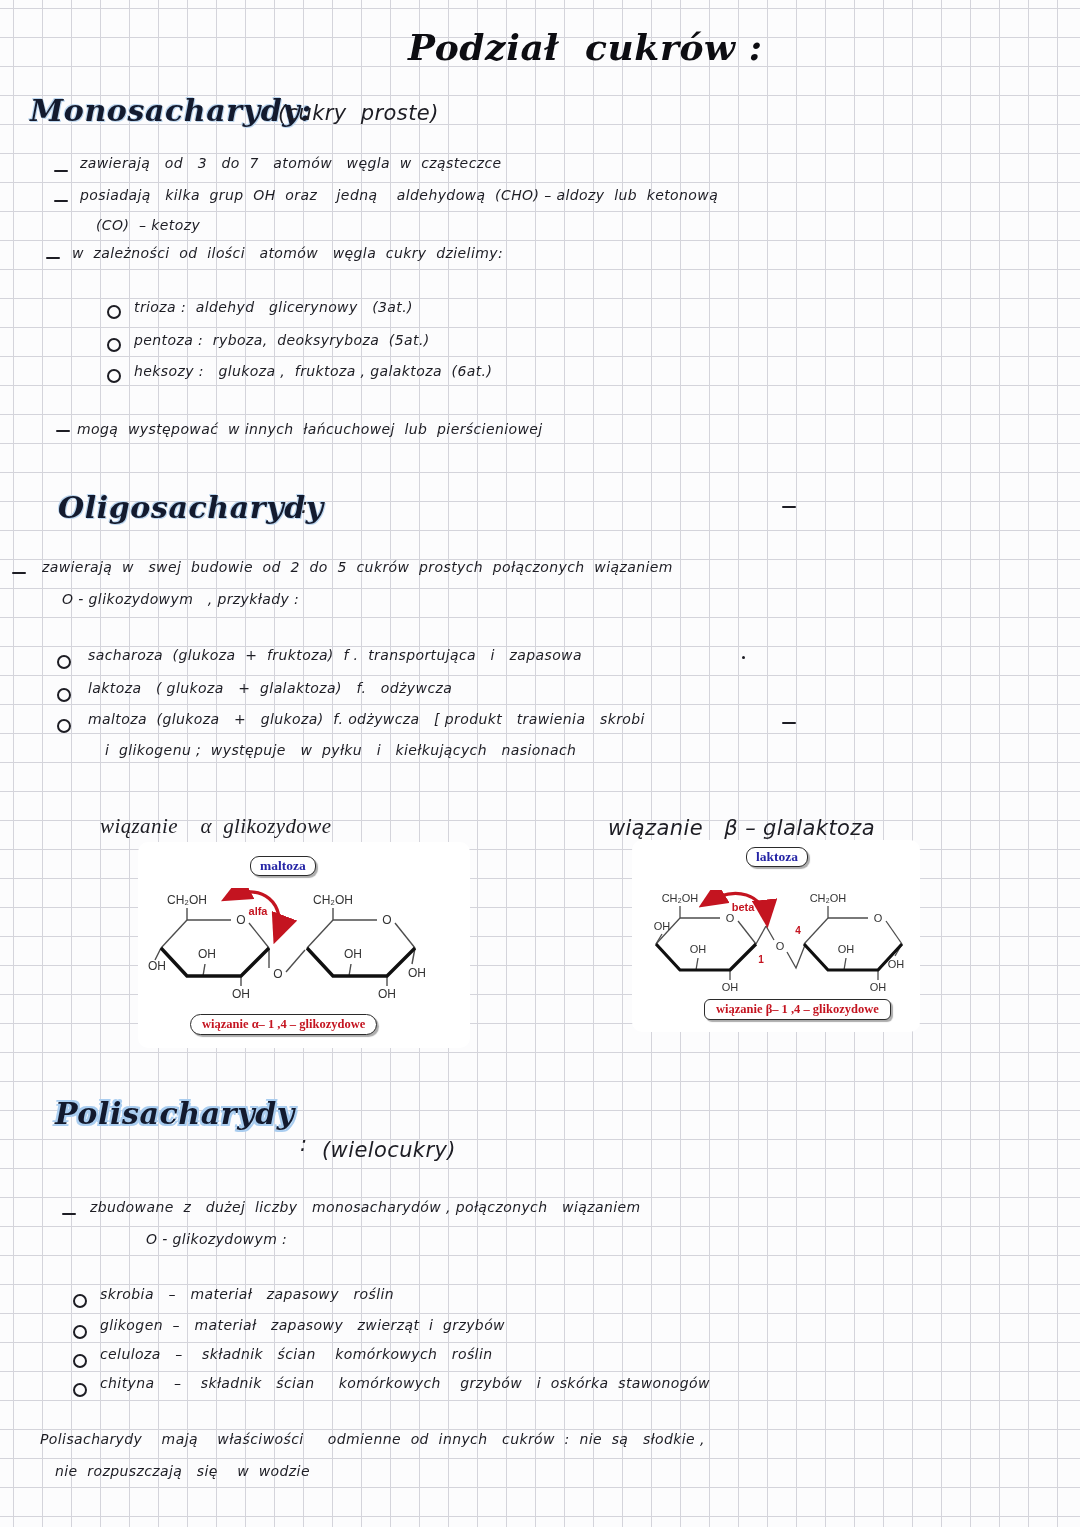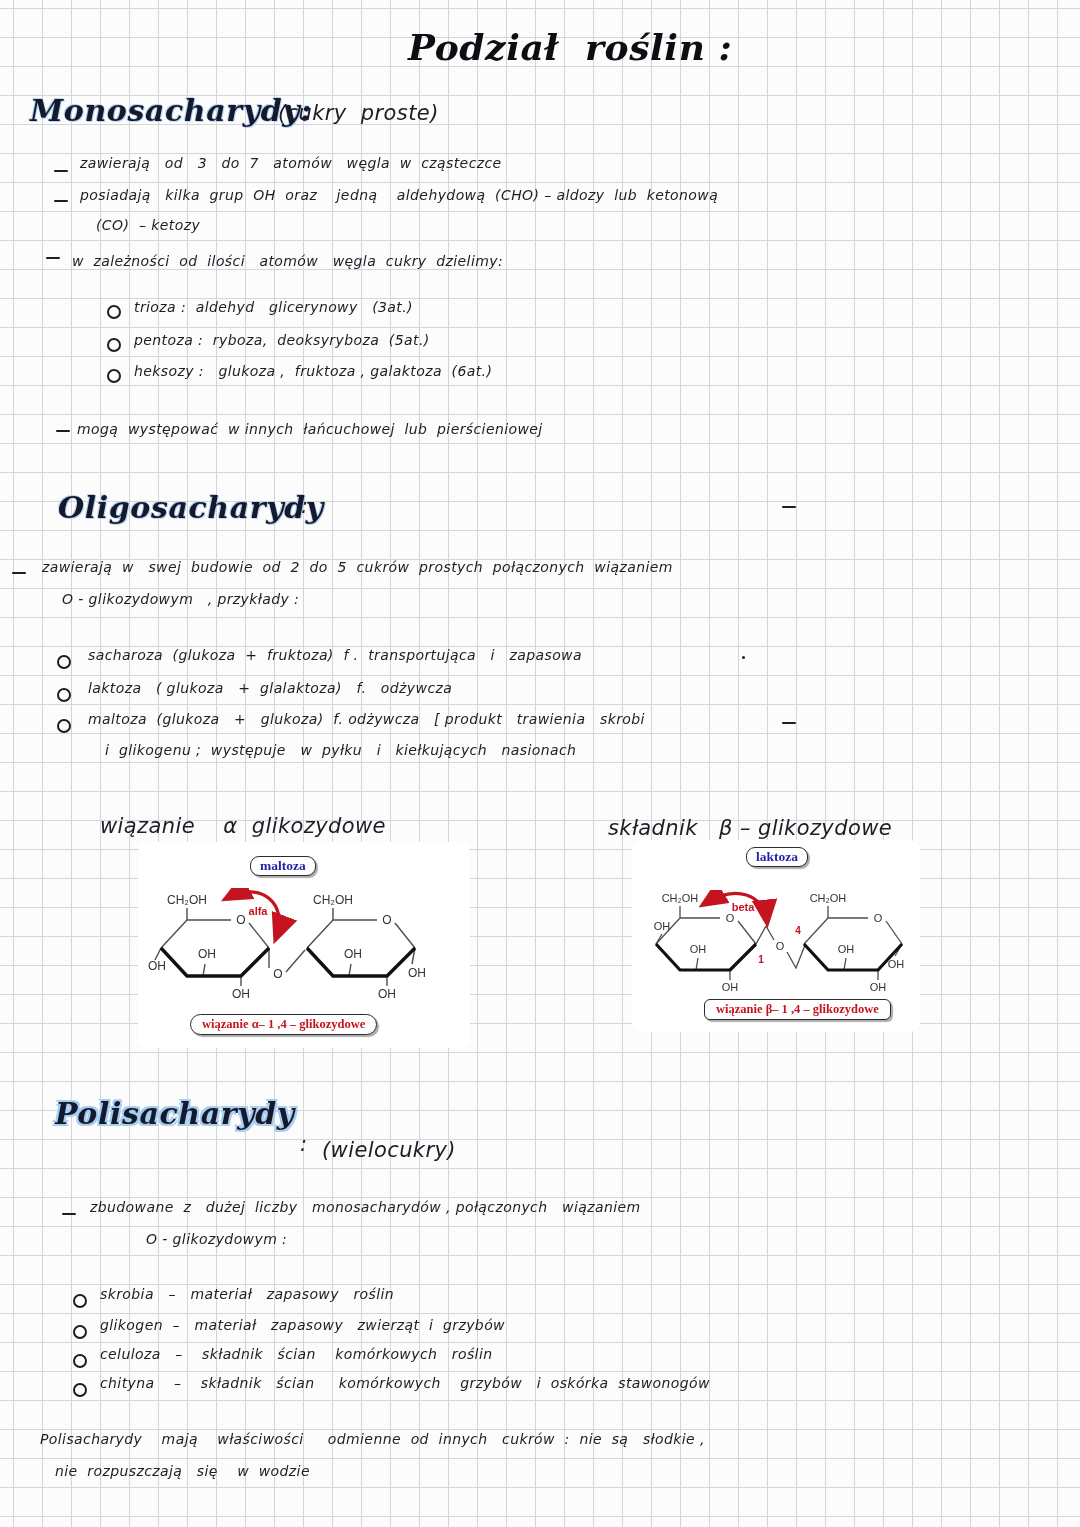--- a/index.html
+++ b/index.html
@@ -33,34 +33,34 @@
   .badge-red{color:#c41420;font-size:12.5px;border-radius:12px;padding:2px 11px;}
   .mol{position:absolute;}
   .mol text{font-family:"Liberation Sans",sans-serif;fill:#333;}
   .mol .red{fill:#c41420;font-weight:bold;}
 </style>
 </head>
 <body>
 
 <div class="page">
 
-  <div class="script" style="left:408px;top:26px;font-size:36px;color:#0d0d12;">Podział  roślin :</div>
+  <div class="script" style="left:408px;top:26px;font-size:36px;color:#0d0d12;">Podział  cukrów :</div>
 
   <div class="script halo-soft" style="left:30px;top:93px;font-size:30px;">Monosacharydy:</div>
   <div class="line small" style="left:278px;top:101px;">(cukry  proste)</div>
 
   <div class="dash" style="left:54px;top:170px;"></div>
   <div class="line" style="left:80px;top:155px;">zawierają   od   3   do  7   atomów   węgla  w  cząsteczce</div>
 
   <div class="dash" style="left:54px;top:200px;"></div>
   <div class="line" style="left:80px;top:187px;">posiadają   kilka  grup  OH  oraz    jedną    aldehydową  (CHO) – aldozy  lub  ketonową</div>
   <div class="line" style="left:96px;top:217px;">(CO)  – ketozy</div>
 
   <div class="dash" style="left:46px;top:257px;"></div>
-  <div class="line" style="left:72px;top:253px;text-align:center;">w  zależności  od  ilości   atomów   węgla  cukry  dzielimy:</div>
+  <div class="line" style="left:72px;top:245px;text-align:center;">w  zależności  od  ilości   atomów   węgla  cukry  dzielimy:</div>
 
   <div class="oc" style="left:107px;top:305px;"></div>
   <div class="line" style="left:134px;top:299px;">trioza :  aldehyd   glicerynowy   (3at.)</div>
   <div class="oc" style="left:107px;top:338px;"></div>
   <div class="line" style="left:134px;top:332px;">pentoza :  ryboza,  deoksyryboza  (5at.)</div>
   <div class="oc" style="left:107px;top:369px;"></div>
   <div class="line" style="left:134px;top:363px;">heksozy :   glukoza ,  fruktoza , galaktoza  (6at.)</div>
 
   <div class="dash" style="left:56px;top:430px;"></div>
   <div class="line" style="left:77px;top:421px;">mogą  występować  w innych  łańcuchowej  lub  pierścieniowej</div>
@@ -78,22 +78,22 @@
   <div class="dot" style="left:742px;top:656px;"></div>
 
   <div class="oc" style="left:57px;top:688px;"></div>
   <div class="line" style="left:88px;top:680px;">laktoza   ( glukoza   +  glalaktoza)   f.   odżywcza</div>
 
   <div class="oc" style="left:57px;top:719px;"></div>
   <div class="line" style="left:88px;top:711px;">maltoza  (glukoza   +   glukoza)  f. odżywcza   [ produkt   trawienia   skrobi</div>
   <div class="dash" style="left:782px;top:722px;"></div>
   <div class="line" style="left:105px;top:742px;">i  glikogenu ;  występuje   w  pyłku   i   kiełkujących   nasionach</div>
 
-  <div class="line small" style="left:100px;top:814px;">wiązanie    α  glikozydowe</div>
-  <div class="line small" style="left:608px;top:816px;">składnik   β – glikozydowe</div>
+  <div class="line small" style="left:100px;top:814px;font-family:Liberation Serif, serif;">wiązanie    α  glikozydowe</div>
+  <div class="line small" style="left:608px;top:816px;">wiązanie   β – glalaktoza</div>
 
   <div class="mask" style="left:138px;top:842px;width:332px;height:206px;"></div>
   <div class="badge badge-blue" style="left:250px;top:856px;">maltoza</div>
 
   <svg class="mol" style="left:145px;top:888px;" width="292" height="122" viewBox="0 0 292 122">
     <defs>
       <marker id="ahA" markerWidth="9" markerHeight="8" refX="7" refY="4" orient="auto-start-reverse">
         <path d="M0,0 L9,4 L0,8 Z" fill="#c41420"></path>
       </marker>
       <marker id="ahA2" markerWidth="9" markerHeight="8" refX="7" refY="4" orient="auto">

